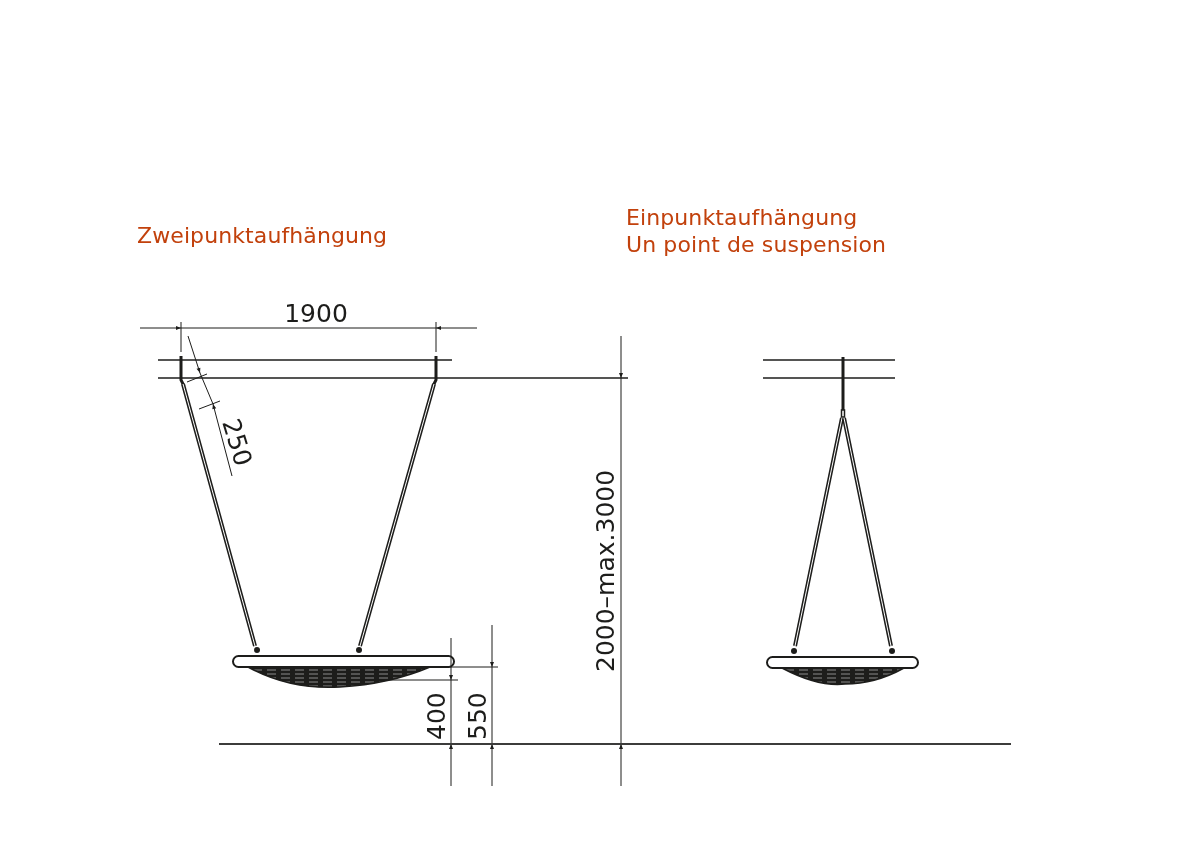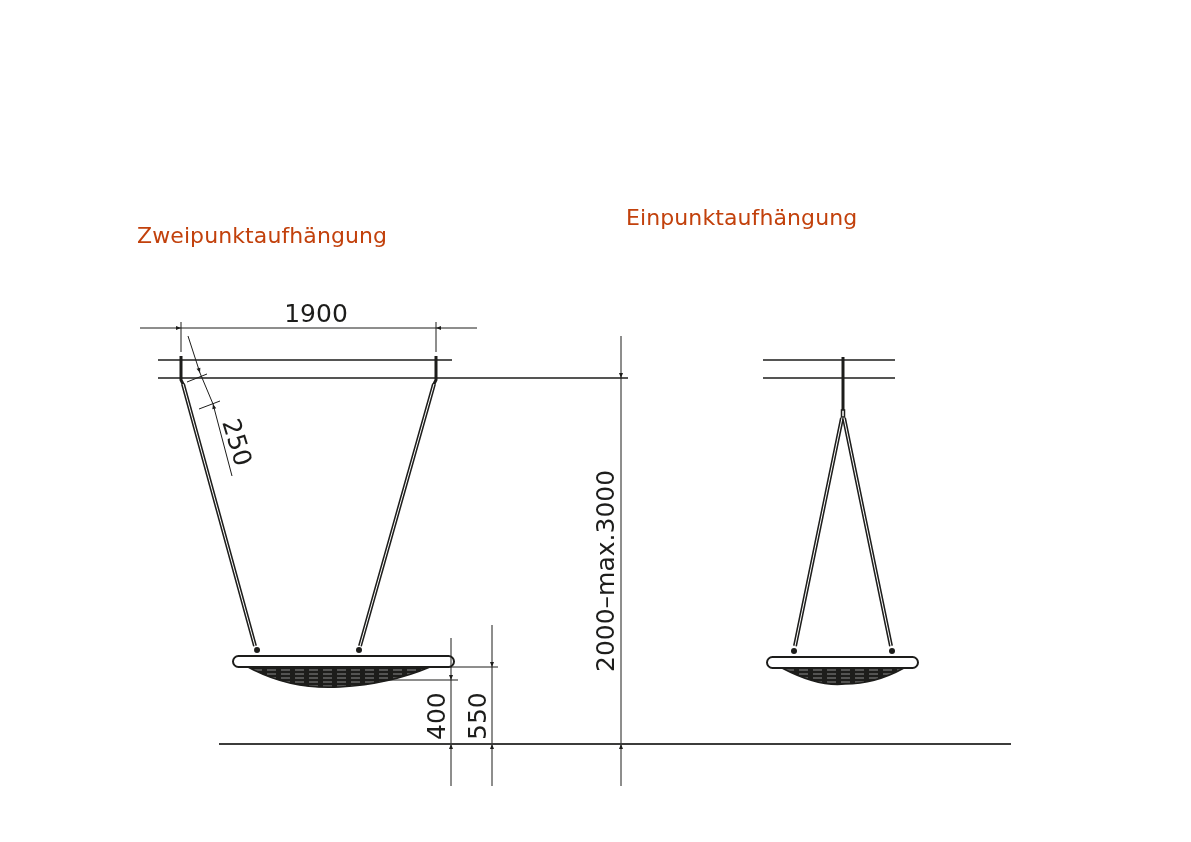--- a/index.html
+++ b/index.html
@@ -13,20 +13,21 @@
 </style>
 </head>
 <body>
 
 <div class="heading" id="left-heading">
   <div>Zweipunktaufhängung</div>
 </div>
 
 <div class="heading" id="right-heading">
   <div>Einpunktaufhängung</div>
+  <div>Un point de suspension</div>
 </div>
 
 <svg width="1191" height="842" viewBox="0 0 1191 842">
   <defs>
     <marker id="arr" viewBox="0 0 10 10" refX="10" refY="5" markerWidth="14" markerHeight="5" markerUnits="userSpaceOnUse" orient="auto-start-reverse">
       <path d="M0,1 L10,5 L0,9 Z" fill="#1d1d1b"></path>
     </marker>
     <pattern id="net" width="14" height="4" patternUnits="userSpaceOnUse">
       <rect width="14" height="4" fill="#1d1d1b"></rect>
       <line x1="1" y1="2" x2="10" y2="2" stroke="#8a8a8a" stroke-width="1"></line>

